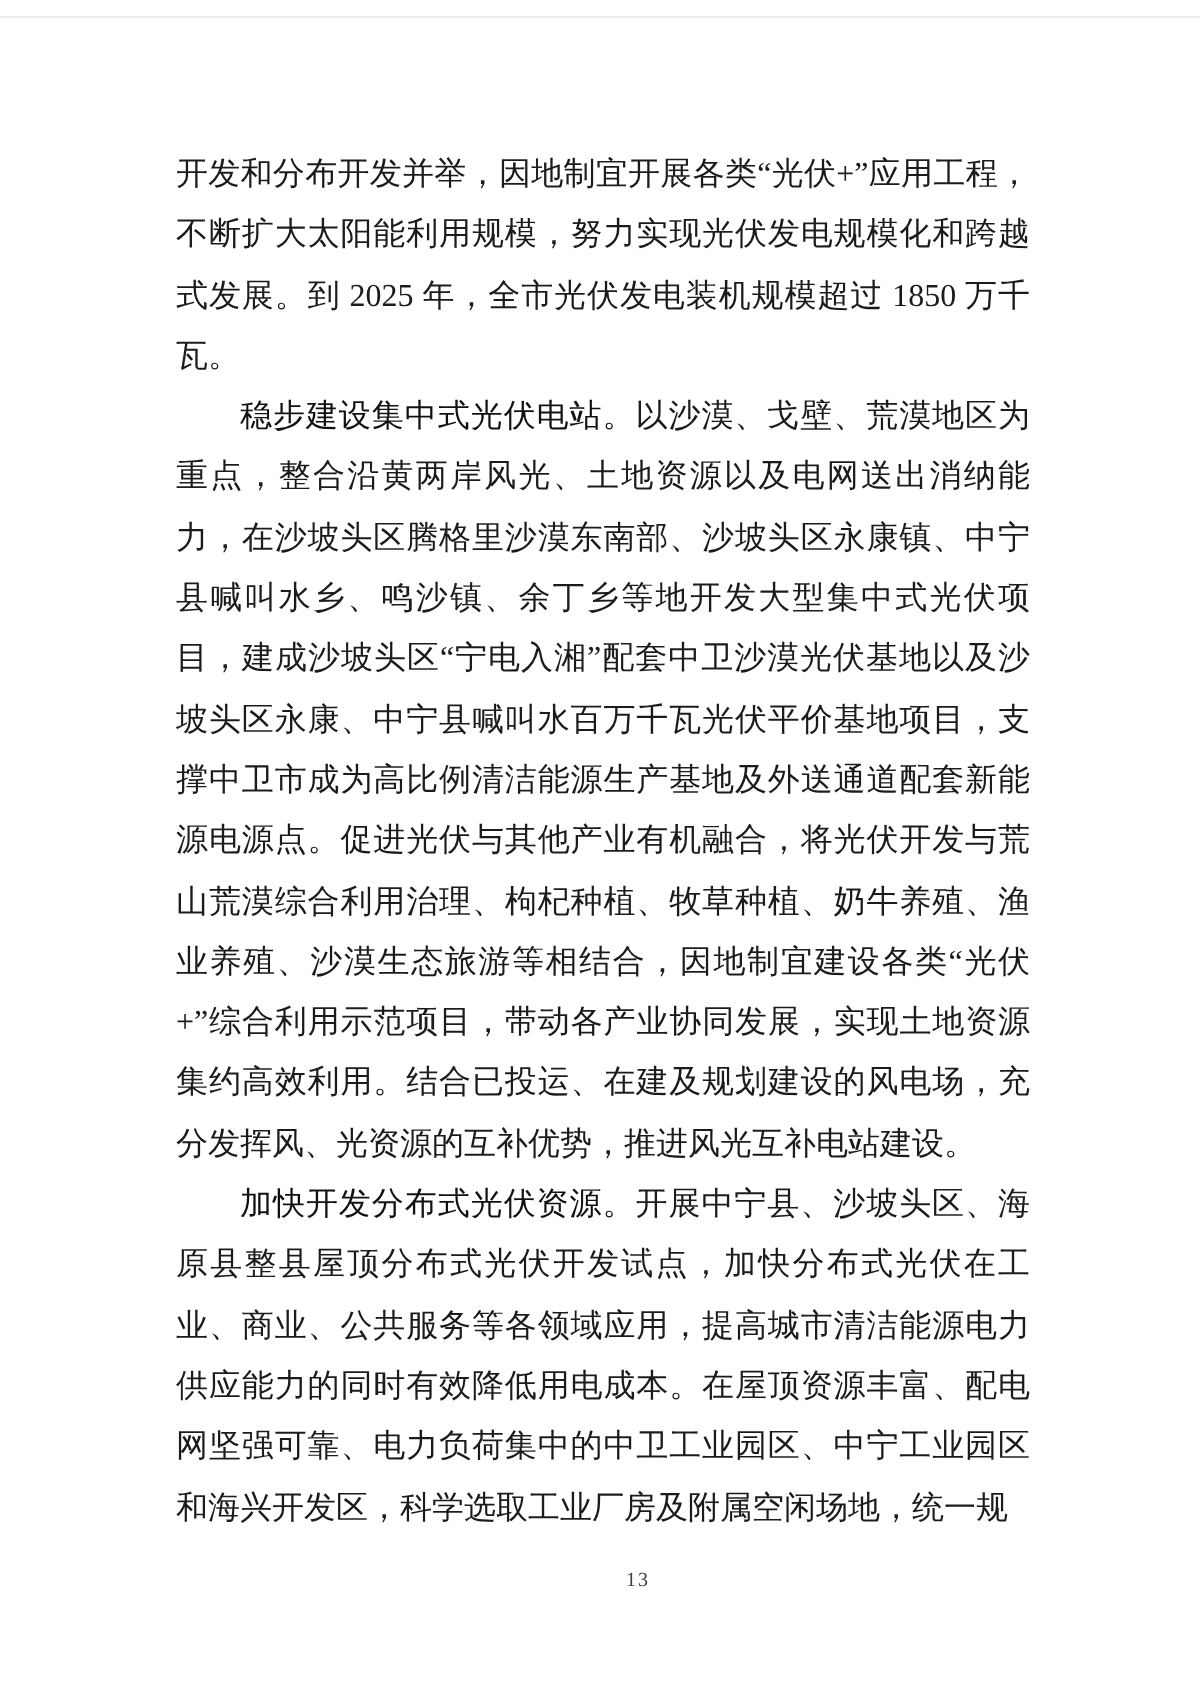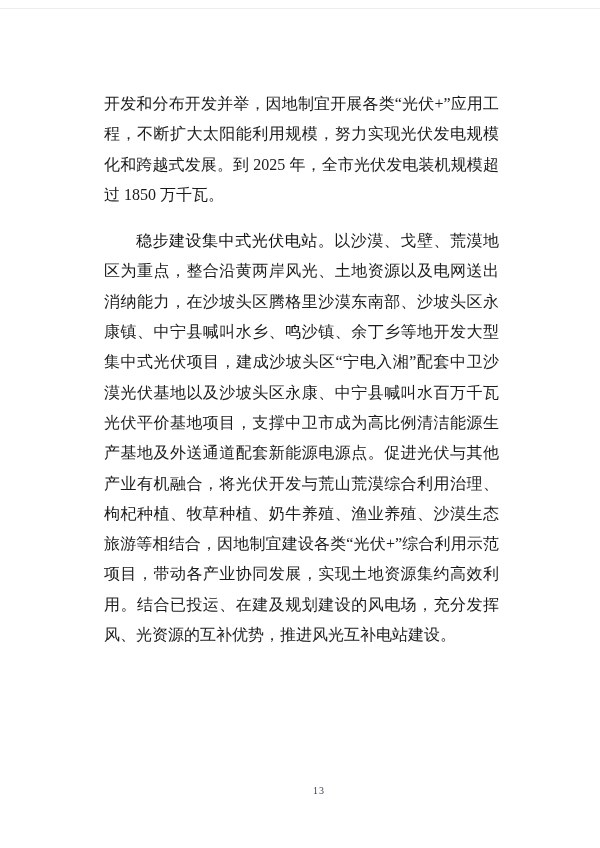--- a/index.html
+++ b/index.html
@@ -28,21 +28,21 @@
     left: 88px;
     top: 73px;
     width: 427px;
     font-size: 16px;
     line-height: 30.3px;
     color: #1b1b1b;
     text-align: justify;
     text-justify: inter-ideograph;
   }
   .para {
-    margin: 16px;
+    margin: 0;
     padding: 0;
     text-indent: 2em;
   }
   .para.continuation {
     text-indent: 0;
   }
   .para-lead {
     font-weight: 400;
     color: #111111;
   }
@@ -66,19 +66,20 @@
 
 <div class="page">
   <div class="page-top-edge"></div>
 
   <main class="text-block">
 
     <p class="para continuation"><span>开发和分布开发并举，因地制宜开展各类“光伏+”应用工程，不断扩大太阳能利用规模，努力实现光伏发电规模化和跨越式发展。到 2025 年，全市光伏发电装机规模超过 1850 万千瓦。</span></p>
 
     <p class="para"><span class="para-lead">稳步建设集中式光伏电站。</span><span>以沙漠、戈壁、荒漠地区为重点，整合沿黄两岸风光、土地资源以及电网送出消纳能力，在沙坡头区腾格里沙漠东南部、沙坡头区永康镇、中宁县喊叫水乡、鸣沙镇、余丁乡等地开发大型集中式光伏项目，建成沙坡头区“宁电入湘”配套中卫沙漠光伏基地以及沙坡头区永康、中宁县喊叫水百万千瓦光伏平价基地项目，支撑中卫市成为高比例清洁能源生产基地及外送通道配套新能源电源点。促进光伏与其他产业有机融合，将光伏开发与荒山荒漠综合利用治理、枸杞种植、牧草种植、奶牛养殖、渔业养殖、沙漠生态旅游等相结合，因地制宜建设各类“光伏+”综合利用示范项目，带动各产业协同发展，实现土地资源集约高效利用。结合已投运、在建及规划建设的风电场，充分发挥风、光资源的互补优势，推进风光互补电站建设。</span></p>
 
+    <p class="para"><span class="para-lead">加快开发分布式光伏资源。</span><span>开展中宁县、沙坡头区、海原县整县屋顶分布式光伏开发试点，加快分布式光伏在工业、商业、公共服务等各领域应用，提高城市清洁能源电力供应能力的同时有效降低用电成本。在屋顶资源丰富、配电网坚强可靠、电力负荷集中的中卫工业园区、中宁工业园区和海兴开发区，科学选取工业厂房及附属空闲场地，统一规</span></p>
 
   </main>
 
   <footer class="page-footer">
     <span class="page-number">13</span>
   </footer>
 </div>
 
 </body></html>

